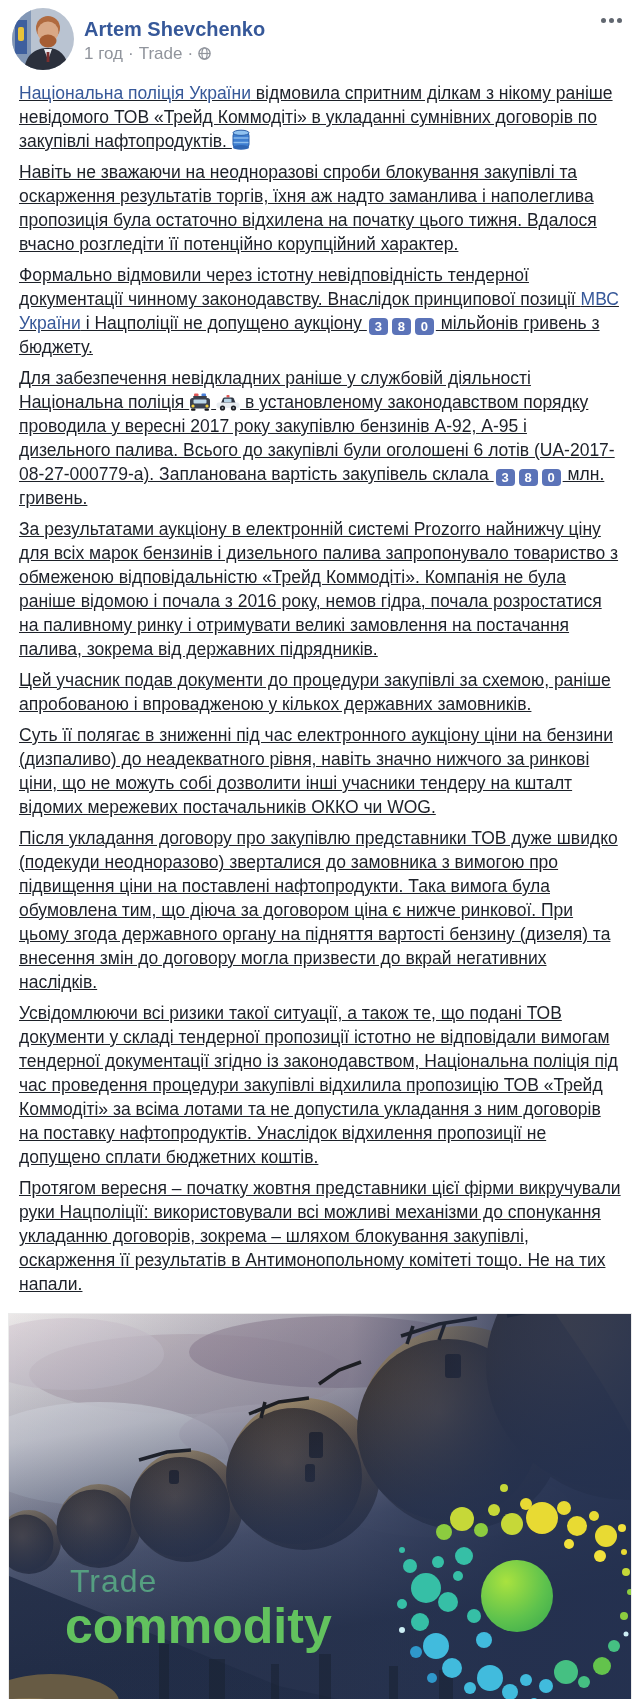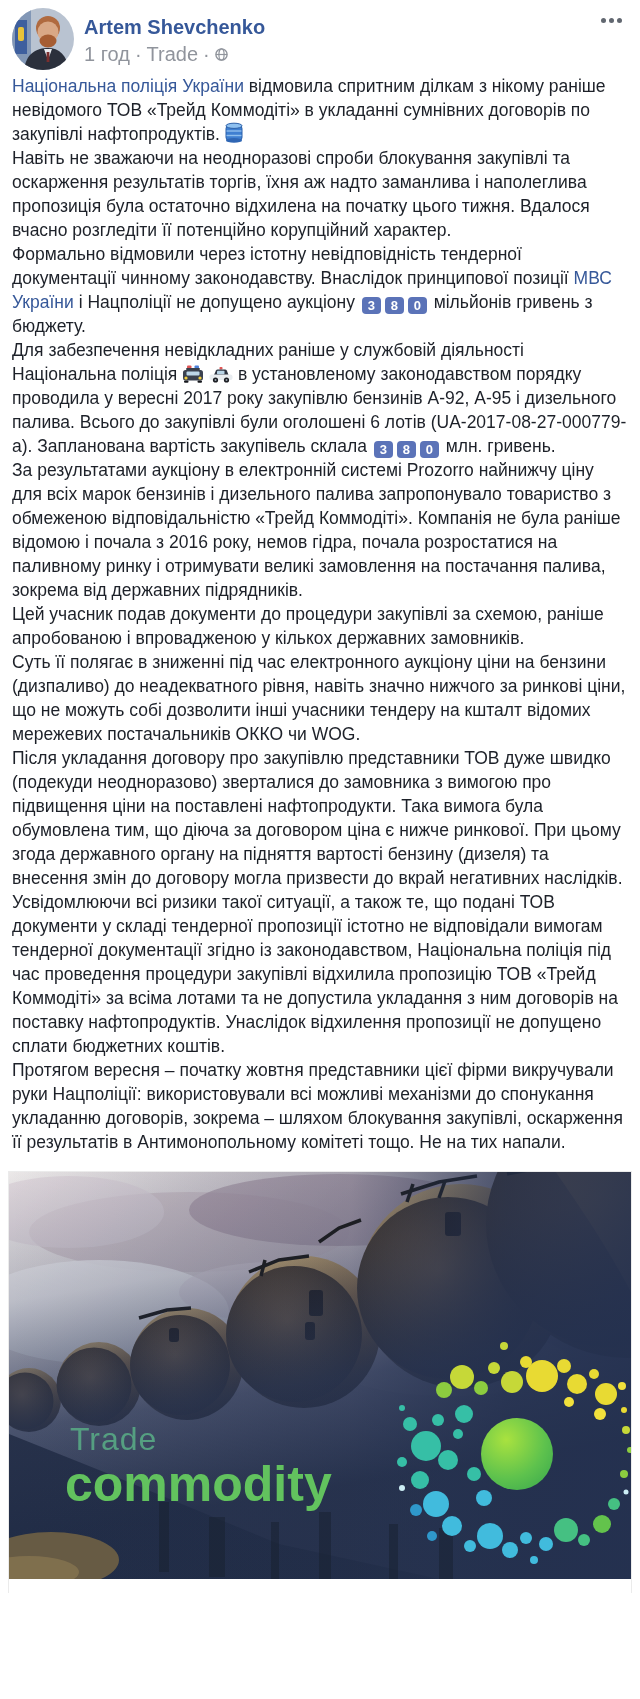--- a/index.html
+++ b/index.html
@@ -4,28 +4,28 @@
 <style>
   html,body{margin:0;padding:0;background:#fff;}
   body{width:640px;font-family:"Liberation Sans",sans-serif;color:#1d2129;-webkit-font-smoothing:antialiased;}
   .post{position:relative;width:640px;background:#fff;}
   
   .post-header{display:flex;align-items:center;padding:8px 12px 0 12px;position:relative;}
   .avatar{width:62px;height:62px;border-radius:50%;overflow:hidden;flex:0 0 62px;cursor:pointer;}
   .avatar svg{display:block;}
   .header-info{margin-left:10px;padding-top:3px;}
   .author{color:#365899;font-weight:bold;font-size:20px;line-height:24px;text-decoration:none;display:inline-block;}
-  .meta{color:#90949c;font-size:20px;margin-top:3px;display:flex;align-items:center;gap:5px;}
+  .meta{color:#90949c;font-size:17px;margin-top:3px;display:flex;align-items:center;gap:5px;}
   .meta .dot{color:#90949c;}
   .globe{display:inline-block;margin-top:1px;}
   .menu-btn{position:absolute;right:16px;top:12px;display:flex;gap:3px;padding:6px 2px;cursor:pointer;}
   .menu-btn i{width:5px;height:5px;border-radius:50%;background:#616770;display:block;}
   
   .post-body{padding:4px 12px 0 12px;font-size:17.5px;line-height:24px;color:#1d2129;}
-  .para{margin:0;}
+  .para{margin:7px;text-decoration:underline;}
   .plink{color:#365899;text-decoration:none;cursor:pointer;}
   .keycap{display:inline-block;min-width:17px;height:17px;background:#5b73b8;color:#fff;border-radius:4px;
           font-size:13px;font-weight:bold;text-align:center;line-height:17px;margin:0 2px;vertical-align:-2px;padding:0 1px;}
   .emoji{display:inline-block;vertical-align:-3px;line-height:0;}
   
   .post-image{display:block;margin:18px 9px 0 9px;width:622px;height:421px;overflow:hidden;cursor:pointer;
               outline:1px solid rgba(0,0,0,.08);}
   .post-image svg{display:block;}
 </style>
 </head>

